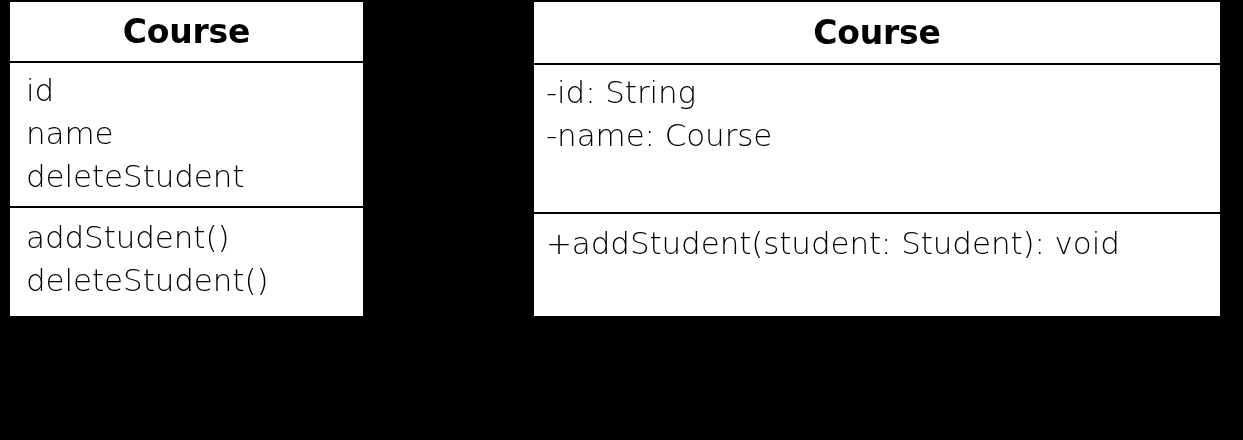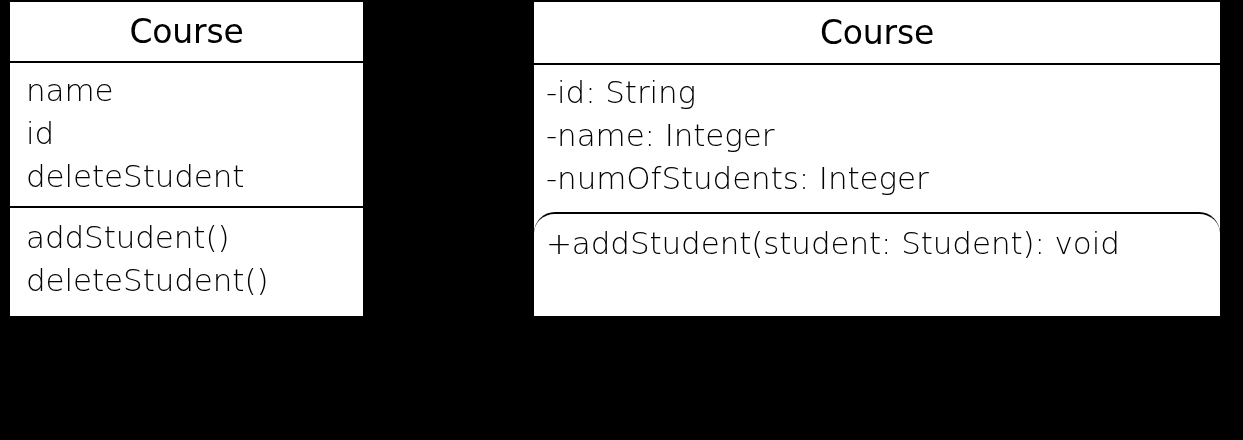--- a/index.html
+++ b/index.html
@@ -42,21 +42,21 @@
   .uml-class .compartment.divider-top {
     border-top: 2px solid #000000;
   }
 
   
   .class-name {
     display: flex;
     align-items: center;
     justify-content: center;
     text-align: center;
-    font-weight: normal;
+    font-weight: bold;
     color: #000000;
     letter-spacing: -0.2px;
   }
 
   
   .member-list {
     list-style: none;
     margin: 0;
     padding: 0;
     display: flex;
@@ -104,61 +104,59 @@
     height: 61px;
     font-size: 33px;
   }
   #class-box-detailed .attributes {
     height: 149px;
     padding: 6px 0 16px 12px;
   }
   #class-box-detailed .operations {
     flex: 1 1 auto;
     padding: 8px 0 0 12px;
-    border-radius: 21px;
   }
   #class-box-detailed .member-list li {
     font-size: 31px;
     line-height: 43px;
   }
 </style>
 </head>
 <body>
 
 <div class="canvas">
 
   <div class="uml-class" id="class-box-conceptual">
 
     <div class="compartment class-name">Course</div>
 
     <div class="compartment attributes divider-top">
       <ul class="member-list">
+        <li>id</li>
         <li>name</li>
-        <li>id</li>
         <li>deleteStudent</li>
       </ul>
     </div>
 
     <div class="compartment operations divider-top">
       <ul class="member-list">
         <li>addStudent()</li>
         <li>deleteStudent()</li>
       </ul>
     </div>
   </div>
 
   <div class="uml-class" id="class-box-detailed">
 
     <div class="compartment class-name">Course</div>
 
     <div class="compartment attributes divider-top">
       <ul class="member-list">
         <li>-id: String</li>
-        <li>-name: Integer</li>
-        <li>-numOfStudents: Integer</li>
+        <li>-name: Course</li>
       </ul>
     </div>
 
     <div class="compartment operations divider-top">
       <ul class="member-list">
         <li>+addStudent(student: Student): void</li>
       </ul>
     </div>
   </div>
 

